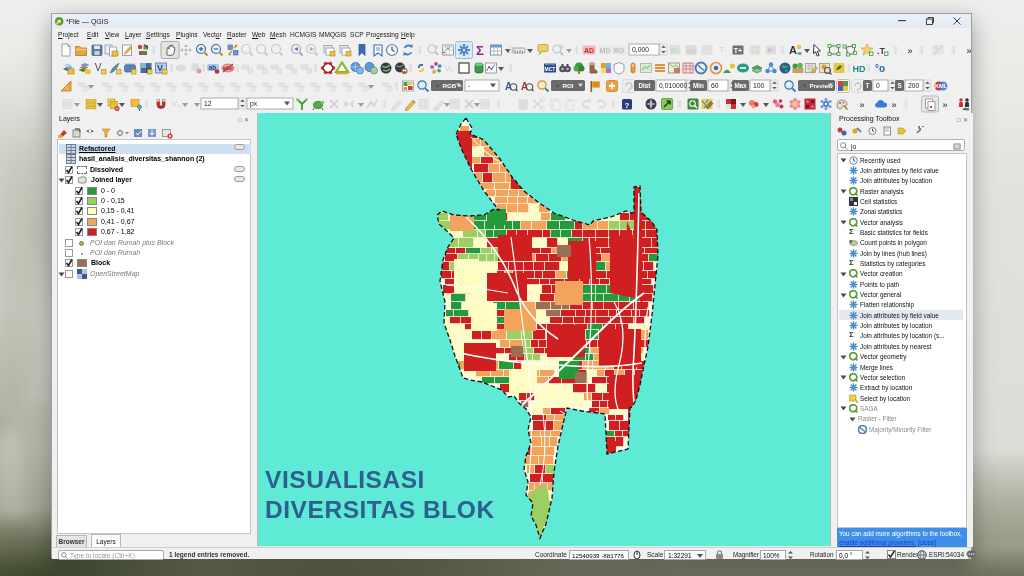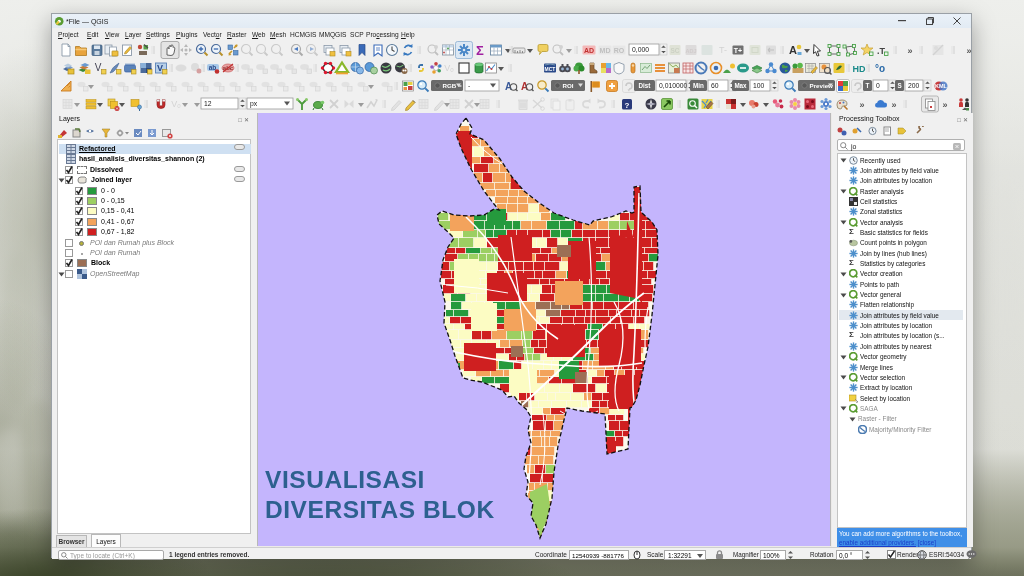--- a/index.html
+++ b/index.html
@@ -17,21 +17,21 @@
 .titlebar { position:absolute; left:0; top:0; width:100%; height:14px;
   background:linear-gradient(180deg,#eaf1f8,#e2ebf4); font-size:7px; color:#1a1a1a; }
 .menubar { position:absolute; left:0; top:14px; width:100%; height:13px; background:#f0f0f0; font-size:6.6px; color:#1a1a1a; }
 .menubar span { position:absolute; top:3px; }
 .menubar u { text-decoration:underline; text-underline-offset:1px; }
 .toolbars { position:absolute; left:0; top:27px; width:100%; height:72px; background:#f0f0f0; }
 .main { position:absolute; left:0; top:99px; width:100%; height:434px; background:#eceae8; }
 .lpanel { position:absolute; left:0px; top:0; width:205px; height:434px; background:#f0f0f0; }
 .ptitle { position:absolute; left:7px; top:2px; font-size:7px; color:#111; }
 .pbtns { position:absolute; top:3px; font-size:6px; color:#666; letter-spacing:2px; }
-.canvas { position:absolute; left:205px; top:0; width:574px; height:433px; background:#c4b5fd; border-left:1px solid #b8b8b8; border-right:1px solid #b8b8b8; }
+.canvas { position:absolute; left:205px; top:0; width:574px; height:433px; background:#5eead4; border-left:1px solid #b8b8b8; border-right:1px solid #b8b8b8; }
 .rpanel { position:absolute; left:780px; top:0; width:141px; height:434px; background:#f0f0f0; }
 .statusbar { position:absolute; left:0; top:533px; width:100%; height:12px; background:#f1f1f1; border-top:1px solid #cfcfcf; }
 .maptext { position:absolute; left:7px; top:352px; font-size:24.5px; line-height:29.5px; font-weight:bold; color:#2d608f; letter-spacing:0.55px; white-space:nowrap; }
 </style></head><body>
 <div class="desktop"></div>
 <svg class="desk2" width="1024" height="576" style="position:absolute;left:0;top:0">
     <g filter="url(#blr)" opacity="0.5">
 <defs>
         <filter id="blr" x="-50%" y="-50%" width="200%" height="200%">
           <feGaussianBlur stdDeviation="6"></feGaussianBlur>

